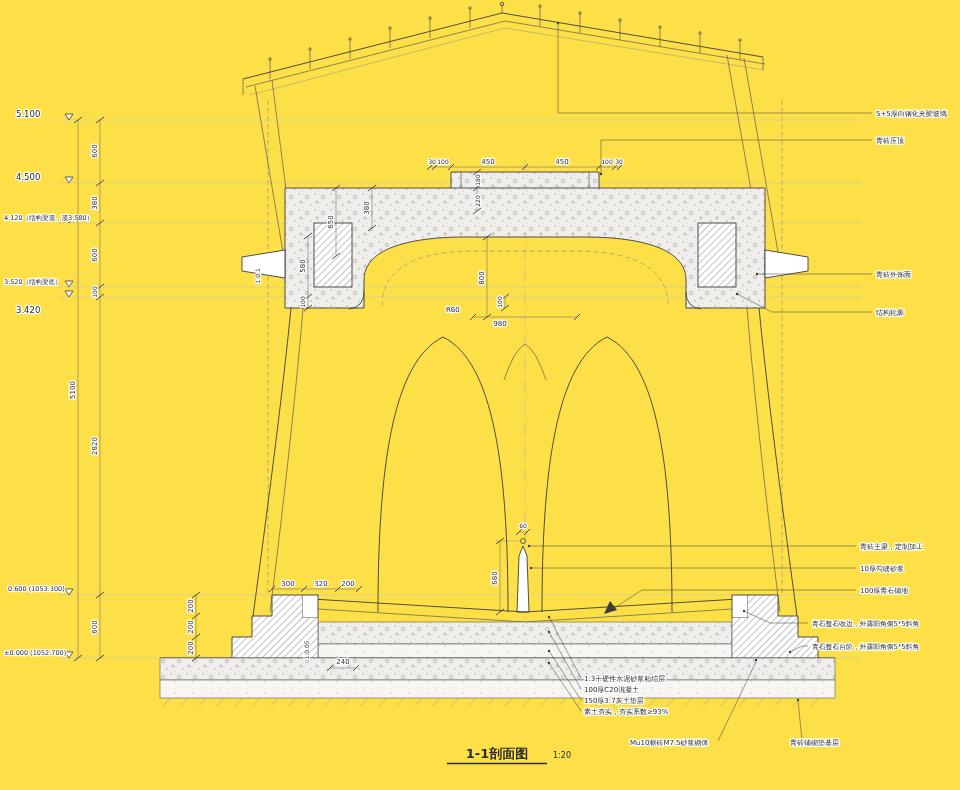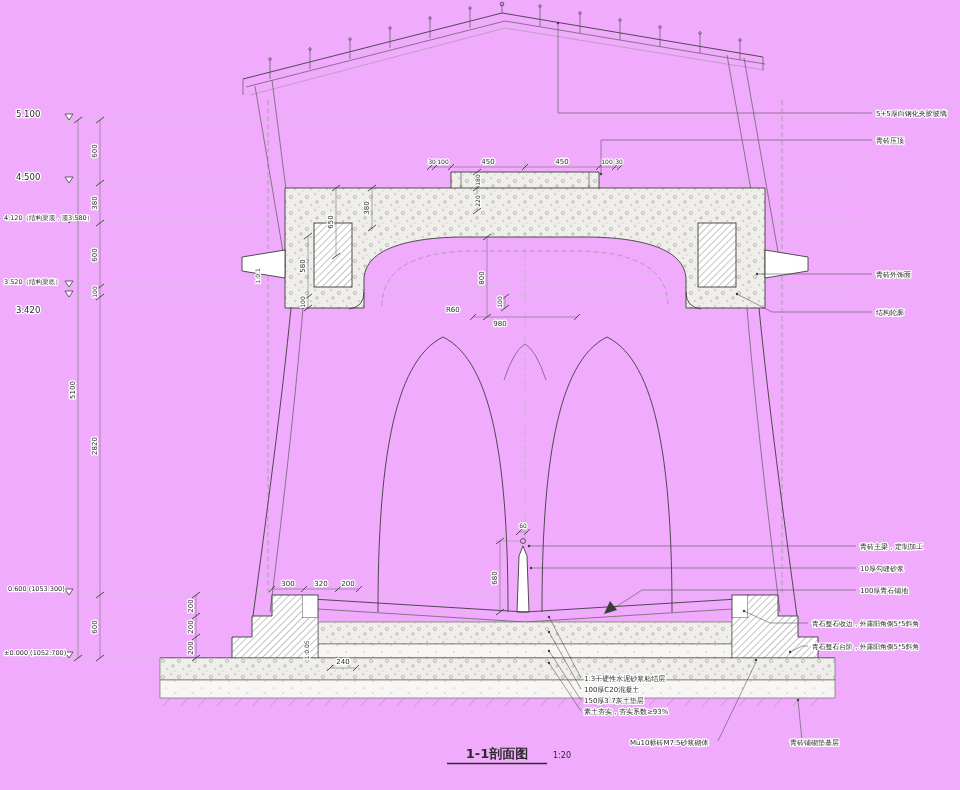--- a/index.html
+++ b/index.html
@@ -1,16 +1,16 @@
 <!DOCTYPE html>
 <html><head>
 <meta charset="utf-8">
 <style>
   html,body{margin:0;padding:0;background:#ffffff}
-  .sheet{width:960px;height:790px;position:relative;background:#f0abfc;overflow:hidden}
+  .sheet{width:960px;height:790px;position:relative;background:#fde047;overflow:hidden}
   svg{display:block}
   text{font-family:"DejaVu Sans","Liberation Sans",sans-serif;fill:#2b2b2b}
   .elev{font-size:8.5px}
   .elevs{font-size:6.5px}
   .dim{font-size:7px}
   .dims{font-size:6px}
   .note{font-size:7px}
   .notes{font-size:6.8px}
   .title-t{font-size:13px;font-weight:bold}
   .scale-t{font-size:8px}

